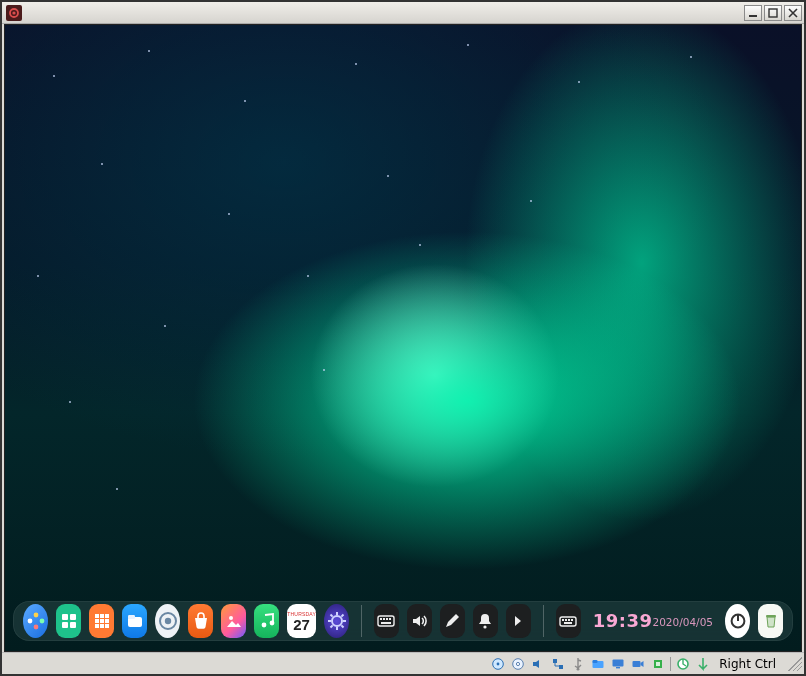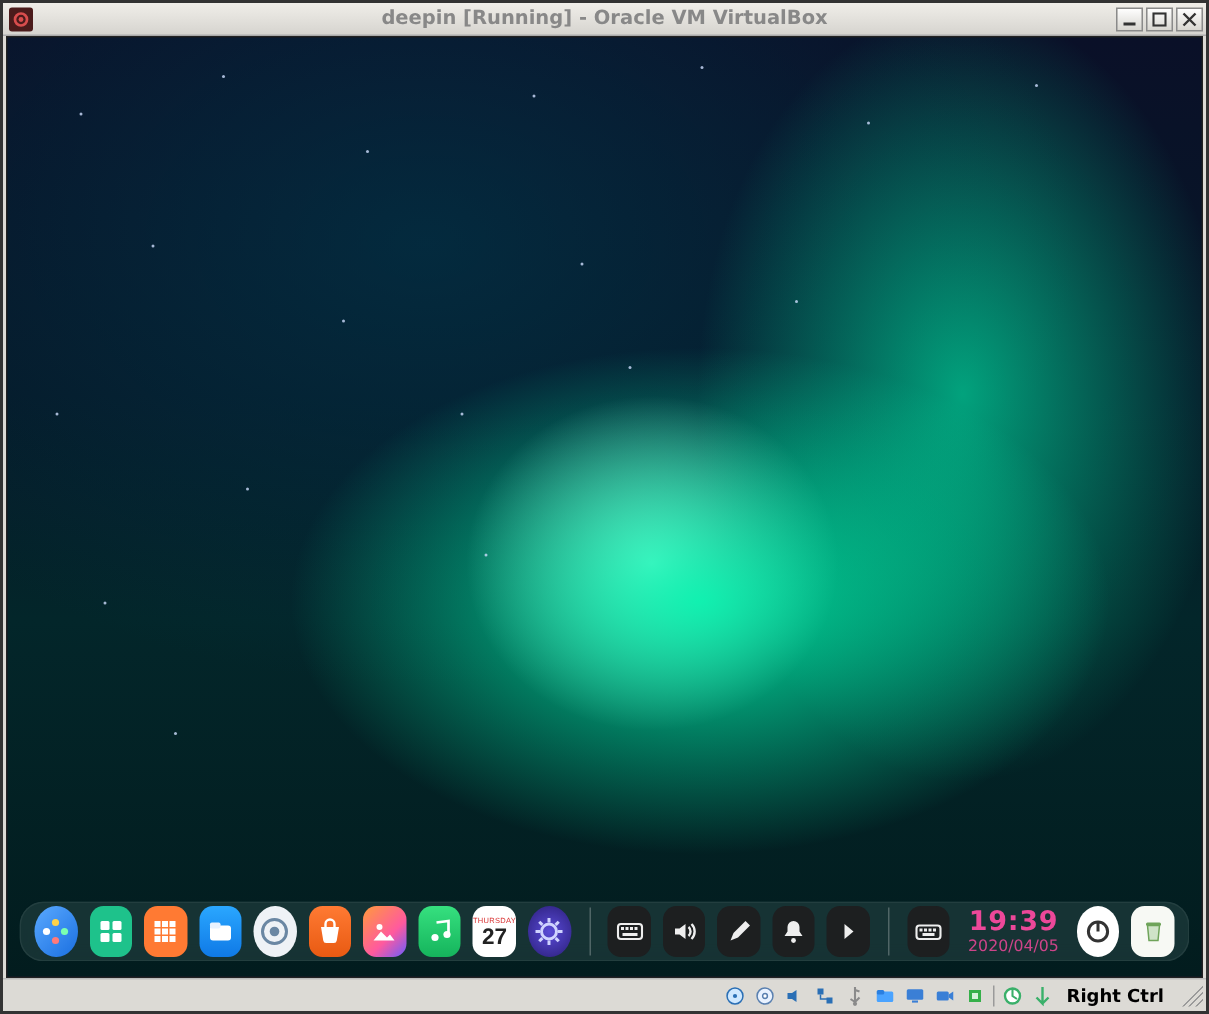--- a/index.html
+++ b/index.html
@@ -31,21 +31,21 @@
   .star { position:absolute; width:2px; height:2px; background:#cfdfff; border-radius:50%; opacity:.8; }
 
   
   .dock { position:absolute; bottom:10px; left:8px; right:8px; height:40px; border-radius:16px; background:rgba(40,70,70,0.55); backdrop-filter: blur(6px); box-shadow: 0 0 0 1px rgba(255,255,255,0.06) inset; display:flex; align-items:center; padding:0 10px; gap:8px; }
   .dock .sep { width:1px; height:32px; background:rgba(255,255,255,0.25); margin:0 4px; }
   .dock-icon { width:34px; height:34px; border-radius:9px; display:flex; align-items:center; justify-content:center; font-size:18px; color:#fff; }
   .dock-icon svg { display:block; }
   .dark-tile { background:#1d1f20; }
   .round-tile { border-radius:50%; }
 
-  .clock { display:flex; flex-direction:column; align-items:center; justify-content:center; color:#ec4899; padding:0 4px; line-height:1; }
+  .clock { display:flex; flex-direction:row; align-items:center; justify-content:center; color:#f9a8d4; padding:0 4px; line-height:1; }
   .clock .time { font-size:18px; font-weight:600; letter-spacing:.5px; }
   .clock .date { font-size:10.5px; opacity:.85; margin-top:2px; }
 
   
   .ic-launcher{background:linear-gradient(135deg,#5aa9ff,#1a6fe0);} 
   .ic-multitask{background:#1ec28b;}
   .ic-grid{background:#ff7a33;}
   .ic-files{background:linear-gradient(180deg,#2aa7ff,#0f79e6);} 
   .ic-browser{background:#eef2f6; color:#6a87a3;}
   .ic-store{background:linear-gradient(180deg,#ff7a33,#e85a12);} 
@@ -57,37 +57,36 @@
   .ic-trash{background:#f7f9f4;}
 
   .calendar-face{width:100%;height:100%;border-radius:9px;display:flex;flex-direction:column;align-items:center;justify-content:center;font-family:Arial,sans-serif;}
   .calendar-face .cal-head{font-size:5px;color:#d93030;letter-spacing:.2px;}
   .calendar-face .cal-day{font-size:15px;font-weight:700;color:#222;line-height:1;}
 
   
   .statusbar { height:22px; background:#dcdad5; display:flex; align-items:center; justify-content:flex-end; padding:0 2px; gap:4px; border-top:1px solid #bbb; font-size:12px; }
   .status-icon { width:16px; height:16px; display:flex; align-items:center; justify-content:center; }
   .status-sep { width:1px; height:14px; background:#9a9a9a; }
-  .hostkey { font-weight:bold; margin:0 4px; }
+  .hostkey { font-weight:normal; margin:0 4px; }
   .resize-grip { width:14px; height:14px; margin-left:4px; background:
     linear-gradient(135deg, transparent 50%, #9a9a9a 50% 55%, transparent 55% 65%, #9a9a9a 65% 70%, transparent 70% 80%, #9a9a9a 80% 85%, transparent 85%);} 
 </style>
 </head>
 <body>
 
 <div class="vb-window">
 
   <div class="titlebar">
     <div class="app-icon">
       <svg width="12" height="12" viewBox="0 0 12 12">
           <circle cx="6" cy="6" r="4" fill="none" stroke="#d94d4d" stroke-width="1.8"></circle>
           <circle cx="6" cy="6" r="1.6" fill="#d94d4d"></circle>
         </svg>
     </div>
-    <span class="title-text">deepin [Running] - Oracle VM VirtualBox</span>
     <div class="win-controls">
       <div class="win-btn">
           <svg width="10" height="10" viewBox="0 0 10 10">
             <rect x="1" y="7" width="8" height="2" fill="#333"></rect>
           </svg>
         </div>
       <div class="win-btn">
           <svg width="10" height="10" viewBox="0 0 10 10">
             <rect x="1" y="1" width="8" height="8" fill="none" stroke="#333" stroke-width="1.4"></rect>
           </svg>

